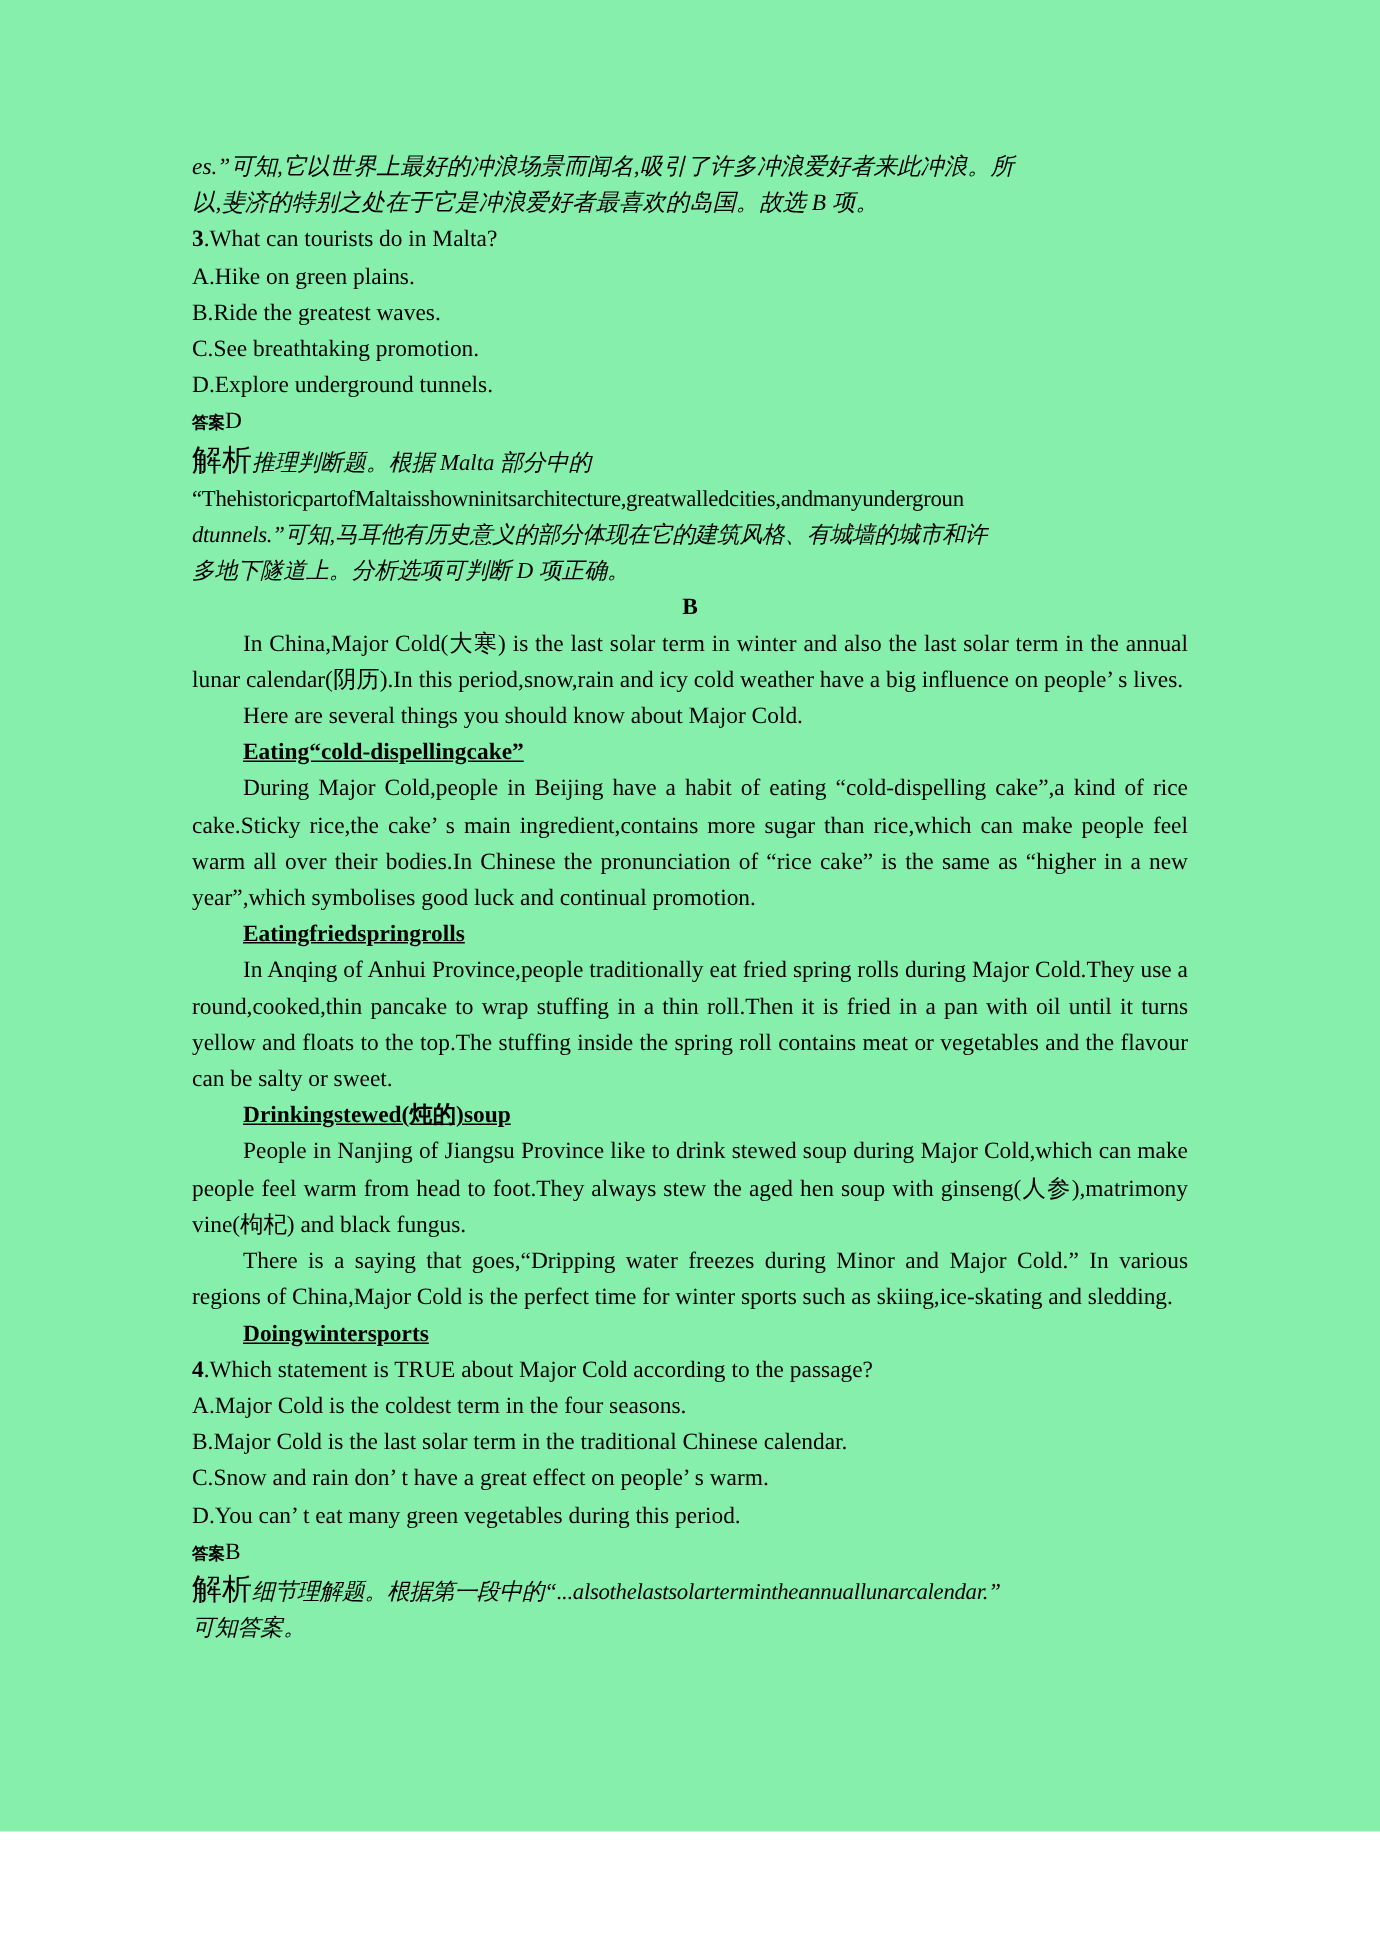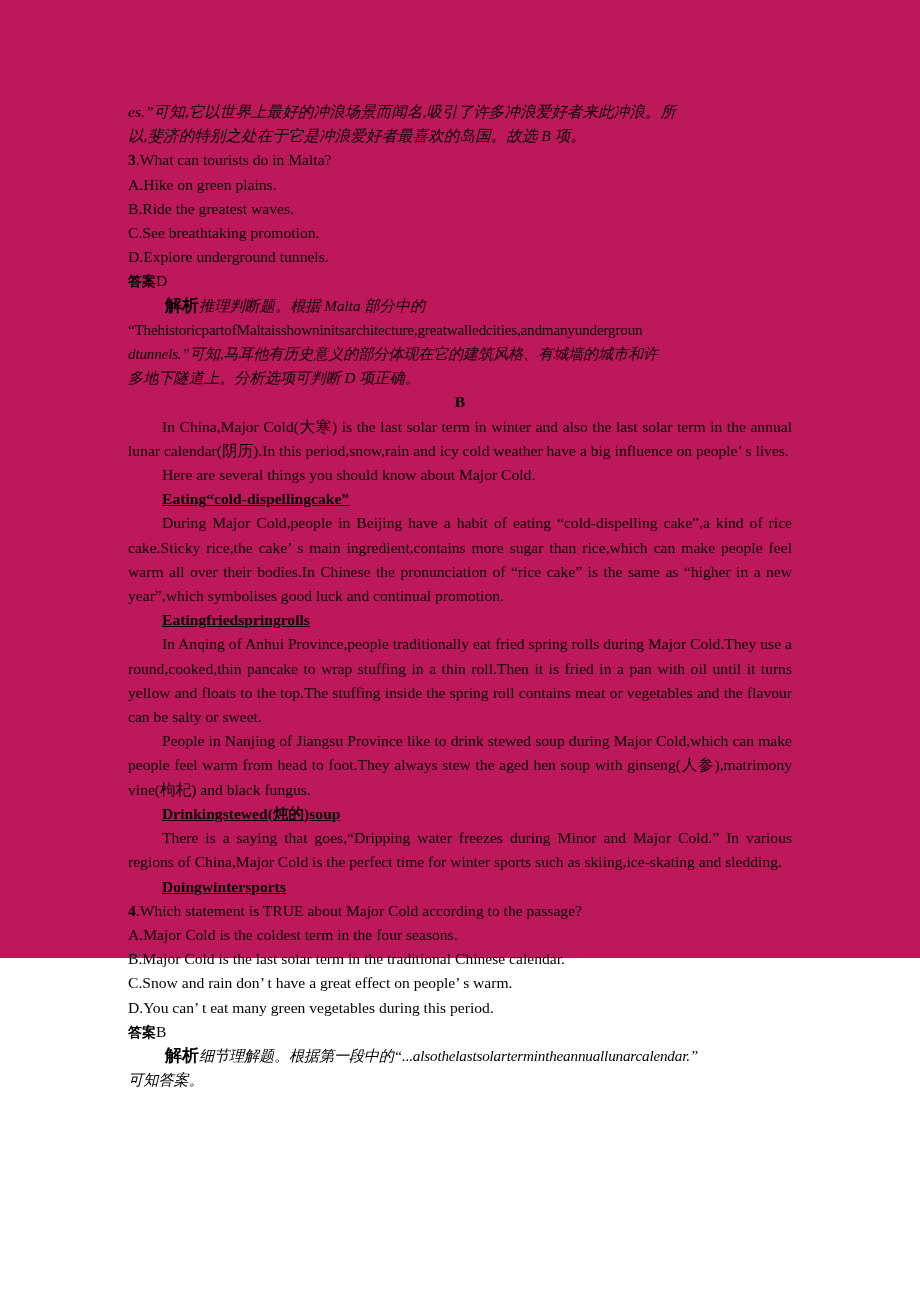--- a/index.html
+++ b/index.html
@@ -12,22 +12,22 @@
     height: 1302px;
     font-family: "Liberation Serif", "DejaVu Serif", serif;
     color: #000000;
     position: relative;
   }
   .page {
     position: absolute;
     left: 0;
     top: 0;
     width: 920px;
-    height: 958px;
-    background: #be185d;
+    height: 1221px;
+    background: #86efac;
   }
   .content {
     position: absolute;
     left: 128px;
     top: 100px;
     width: 664px;
   }
   .line {
     font-size: 15.6px;
     line-height: 24.2px;
@@ -52,31 +52,30 @@
   }
   .bold {
     font-weight: bold;
   }
   .center {
     text-align: center;
   }
   .ans-label {
     font-weight: bold;
     font-family: "Liberation Sans", sans-serif;
-    font-size: 14px;
+    font-size: 11px;
   }
   .ans-letter {
     font-family: "Liberation Serif", "DejaVu Serif", serif;
     font-size: 15.6px;
   }
   .exp-label {
-    font-weight: bold;
+    font-weight: normal;
     font-family: "Liberation Sans", sans-serif;
-    font-size: 17px;
-    margin-left: 37px;
+    font-size: 20px;
   }
   .exp-text {
     font-size: 15.2px;
   }
   .qnum {
     font-weight: bold;
   }
   .block {
     margin: 0;
   }
@@ -114,22 +113,22 @@
     </div>
 
     <div class="block">
       <div class="para center bold">B</div>
       <p class="para indent justify">In China,Major Cold(大寒) is the last solar term in winter and also the last solar term in the annual lunar calendar(阴历).In this period,snow,rain and icy cold weather have a big influence on people’ s lives.</p>
       <p class="para indent justify">Here are several things you should know about Major Cold.</p>
       <p class="para sub-head">Eating“cold-dispellingcake”</p>
       <p class="para indent justify">During Major Cold,people in Beijing have a habit of eating “cold-dispelling cake”,a kind of rice cake.Sticky rice,the cake’ s main ingredient,contains more sugar than rice,which can make people feel warm all over their bodies.In Chinese the pronunciation of “rice cake” is the same as “higher in a new year”,which symbolises good luck and continual promotion.</p>
       <p class="para sub-head">Eatingfriedspringrolls</p>
       <p class="para indent justify">In Anqing of Anhui Province,people traditionally eat fried spring rolls during Major Cold.They use a round,cooked,thin pancake to wrap stuffing in a thin roll.Then it is fried in a pan with oil until it turns yellow and floats to the top.The stuffing inside the spring roll contains meat or vegetables and the flavour can be salty or sweet.</p>
+      <p class="para sub-head">Drinkingstewed(炖的)soup</p>
       <p class="para indent justify">People in Nanjing of Jiangsu Province like to drink stewed soup during Major Cold,which can make people feel warm from head to foot.They always stew the aged hen soup with ginseng(人参),matrimony vine(枸杞) and black fungus.</p>
-      <p class="para sub-head">Drinkingstewed(炖的)soup</p>
       <p class="para indent justify"> There is a saying that goes,“Dripping water freezes during Minor and Major Cold.” In various regions of China,Major Cold is the perfect time for winter sports such as skiing,ice-skating and sledding.</p>
       <p class="para sub-head">Doingwintersports</p>
     </div>
 
     <div class="block">
       <div class="line"><span class="qnum">4</span><span>.Which statement is TRUE about Major Cold according to the passage?</span></div>
       <div class="line">A.Major Cold is the coldest term in the four seasons.</div>
       <div class="line">B.Major Cold is the last solar term in the traditional Chinese calendar.</div>
       <div class="line">C.Snow and rain don’ t have a great effect on people’ s warm.</div>
       <div class="line">D.You can’ t eat many green vegetables during this period.</div>

